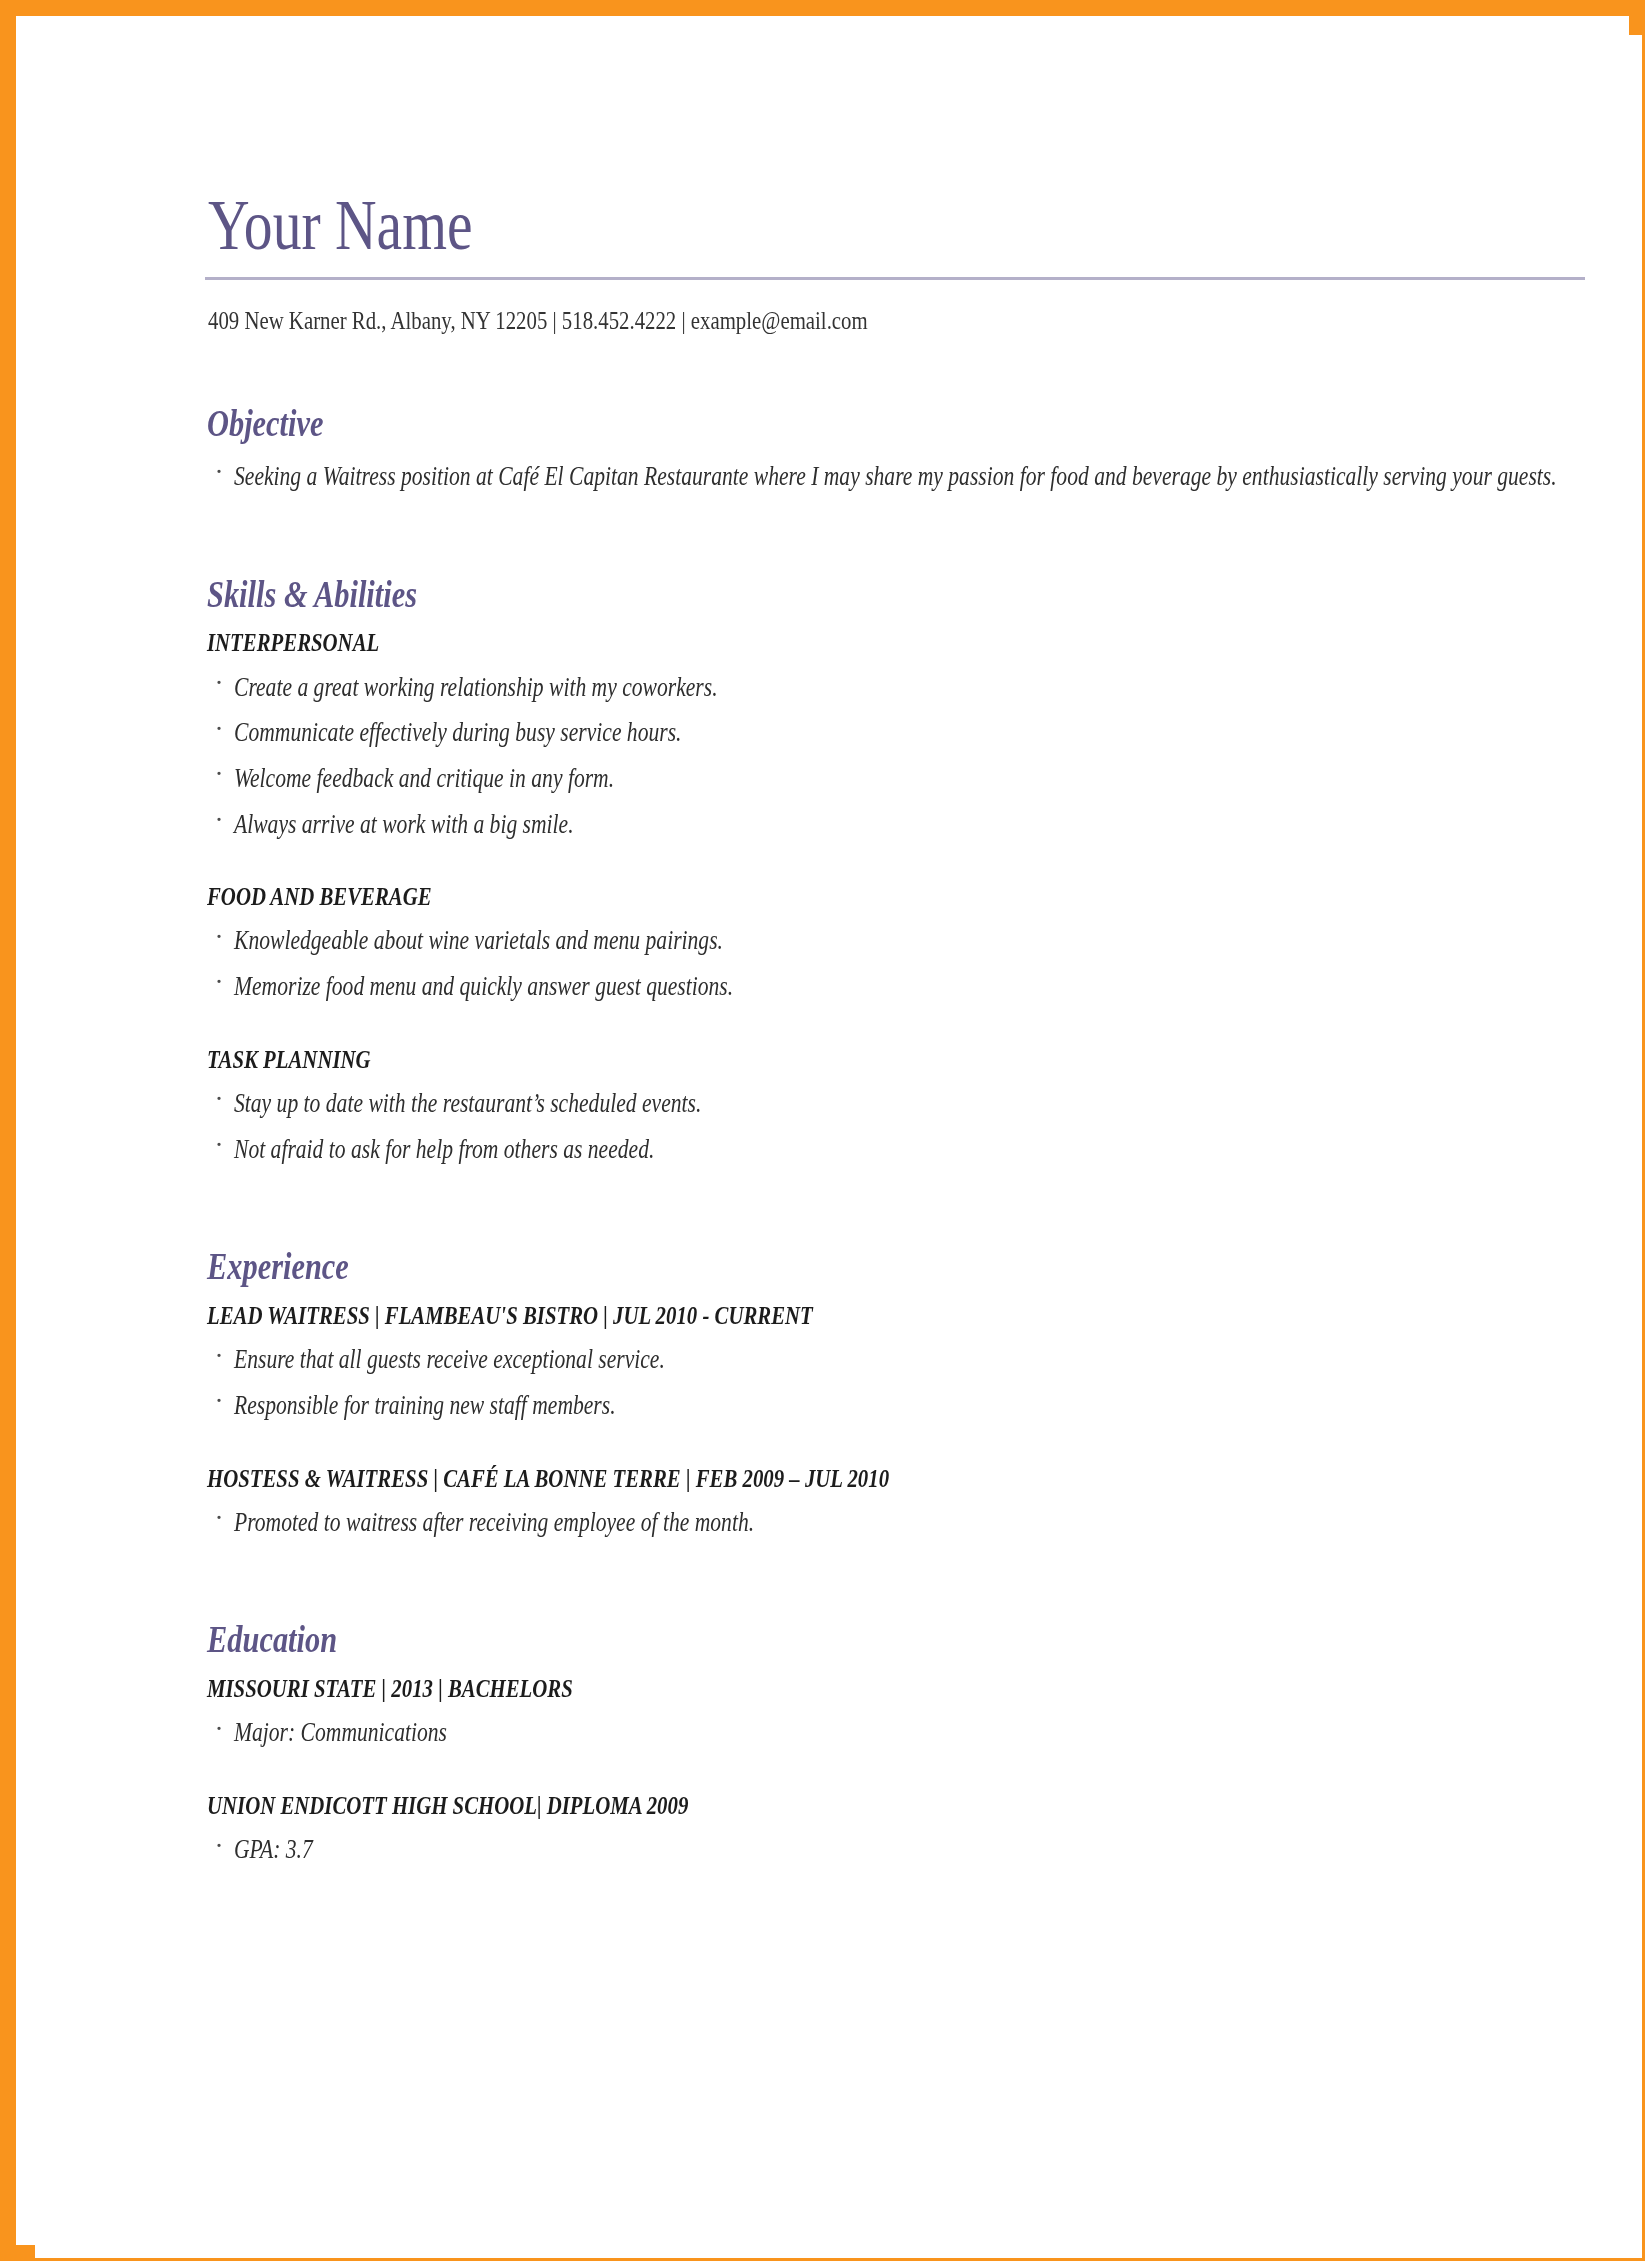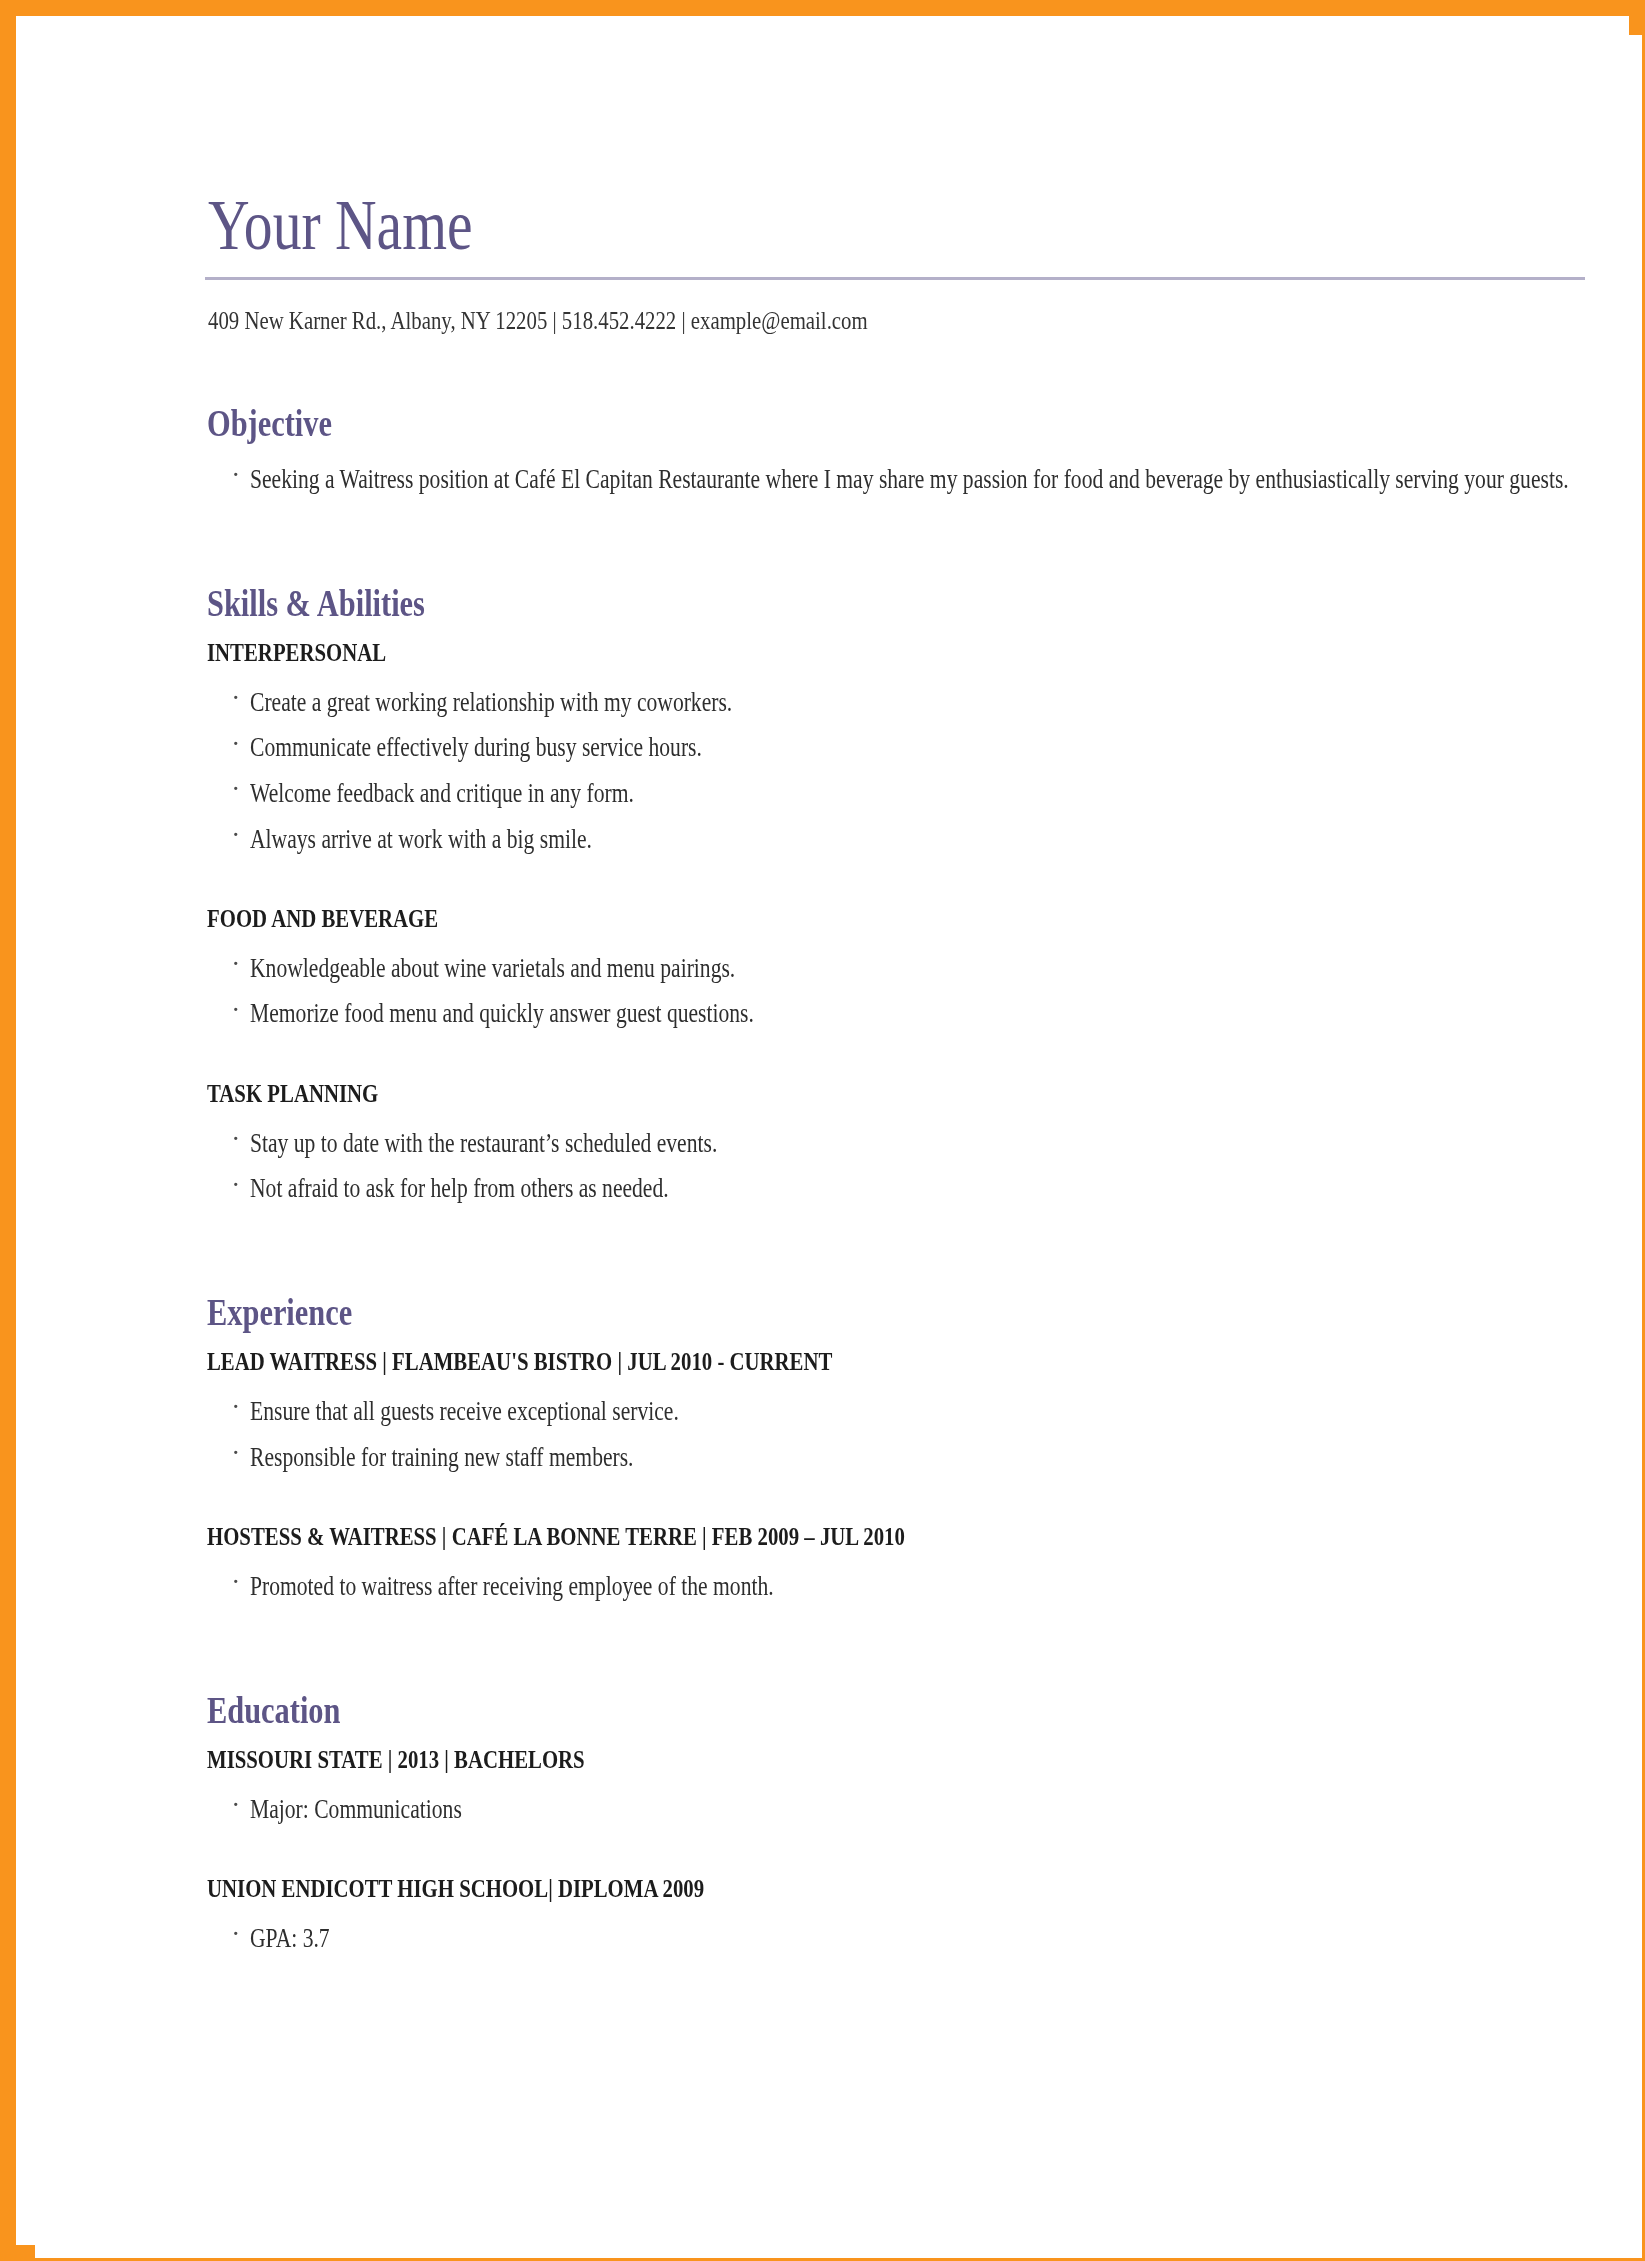--- a/index.html
+++ b/index.html
@@ -76,20 +76,21 @@
     color: #333333;
     margin: 25px 0 0 2.9px;
     transform: scaleX(0.80);
     transform-origin: left center;
     white-space: nowrap;
   }
 
   
   .section {
     margin-top: 0;
+    font-style: italic;
   }
   .section-title {
     font-size: 38px;
     font-weight: bold;
     color: #5d5586;
     margin: 0 0 13px 1.5px;
     transform: scaleX(0.80);
     transform-origin: left center;
     white-space: nowrap;
     line-height: 1.1;
@@ -100,21 +101,21 @@
     color: #1c1c1c;
     margin: 0 0 10.3px 1.5px;
     transform: scaleX(0.80);
     transform-origin: left center;
     white-space: nowrap;
     line-height: 1.15;
   }
 
   ul.bullets {
     list-style: none;
-    margin: 16px;
+    margin: 0;
     padding: 0;
   }
   ul.bullets li {
     position: relative;
     font-size: 27px;
     line-height: 1.34;
     color: #2e2e2e;
     padding-left: 29px;
     margin: 0 0 9.5px 0;
   }

